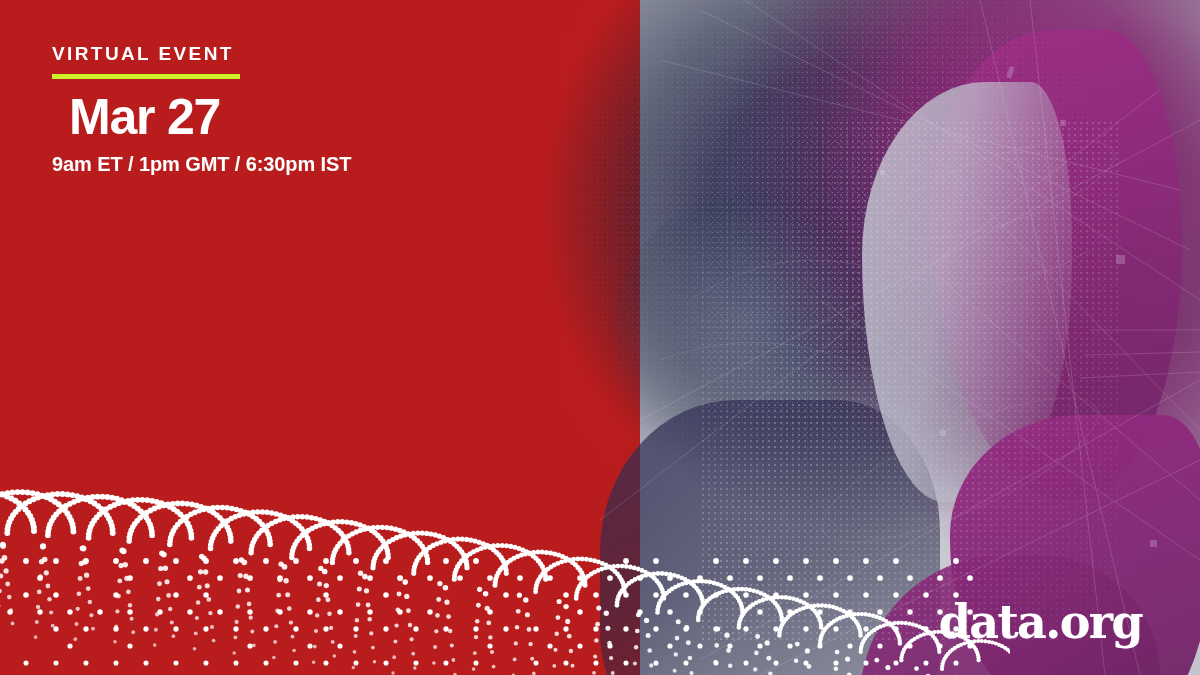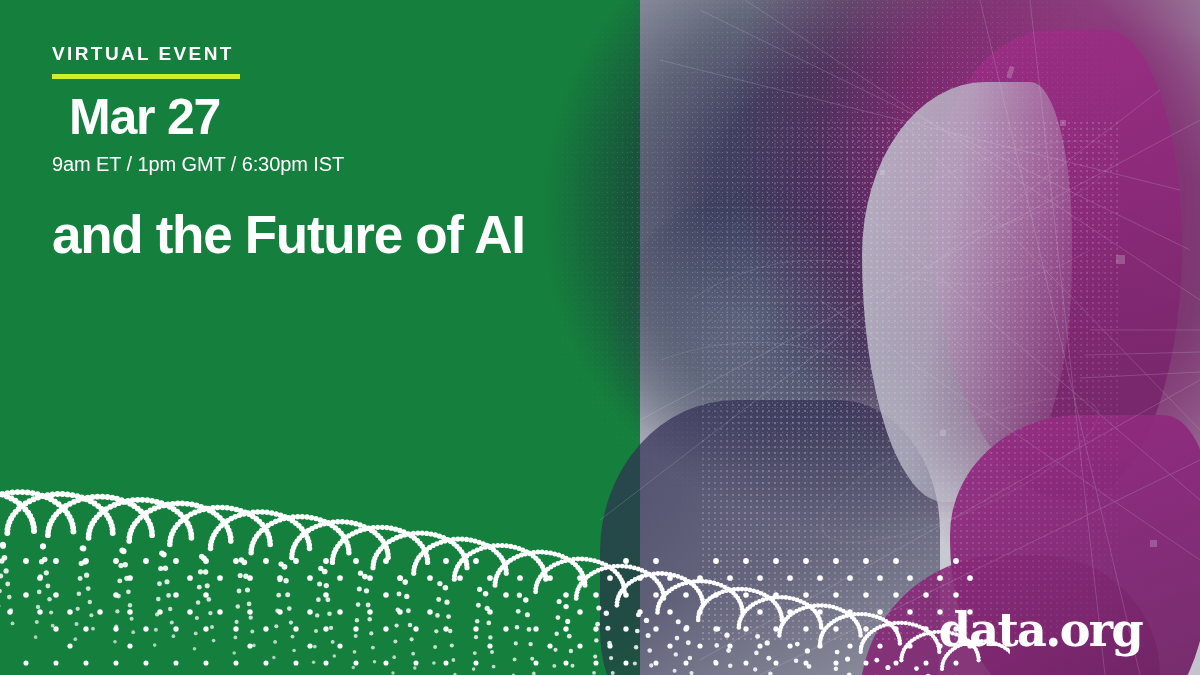--- a/index.html
+++ b/index.html
@@ -2,21 +2,21 @@
 <html><head>
 <meta charset="utf-8">
 <title>Virtual Event Promo</title>
 <style>
   * { margin:0; padding:0; box-sizing:border-box; }
   html,body { width:1200px; height:675px; overflow:hidden; background:#0d1f2d; }
 
   .stage{
     position:relative;
     width:1200px; height:675px;
-    background:#15803d;
+    background:#b91c1c;
     font-family:"Liberation Sans", sans-serif;
     overflow:hidden;
   }
 
   
   .artwork{ position:absolute; inset:0; }
 
   
   .art-plate{
     position:absolute; top:0; right:0; width:560px; height:675px;
@@ -126,37 +126,37 @@
   }
   .date{
     color:#ffffff;
     font-size:50px; font-weight:700;
     letter-spacing:-1.2px;
     line-height:1.05;
     margin-left:17px;
   }
   .times{
     color:#ffffff;
-    font-size:20px; font-weight:400;
+    font-size:20px; font-weight:700;
     letter-spacing:-0.1px;
     margin-top:9px;
   }
   .headline{
     margin-top:28px;
     color:#ffffff;
     font-size:53px; font-weight:700;
     letter-spacing:-1.3px;
     line-height:1.165;
     max-width:800px;
   }
   .headline .ln{ display:block; white-space:nowrap; }
 
   
   .logo{
-    position:absolute; right:58px; bottom:22px;
+    position:absolute; right:58px; bottom:30px;
     color:#ffffff;
     font-family:"DejaVu Serif", serif;
     font-size:46px; font-weight:700;
     letter-spacing:-1.6px;
     line-height:1;
     text-shadow:0 0 1px rgba(255,255,255,.35);
   }
 </style>
 </head>
 <body>
@@ -1665,19 +1665,18 @@
 
     <div class="eyebrow">VIRTUAL EVENT</div>
 
     <div class="accent-rule"></div>
 
     <div class="date">Mar 27</div>
 
     <div class="times">9am ET / 1pm GMT / 6:30pm IST</div>
 
     <h1 class="headline">
-      <span class="ln">and the Future of AI</span>
     </h1>
   </div>
 
   <div class="logo">data.org</div>
 
 </div>
 
 </body></html>

